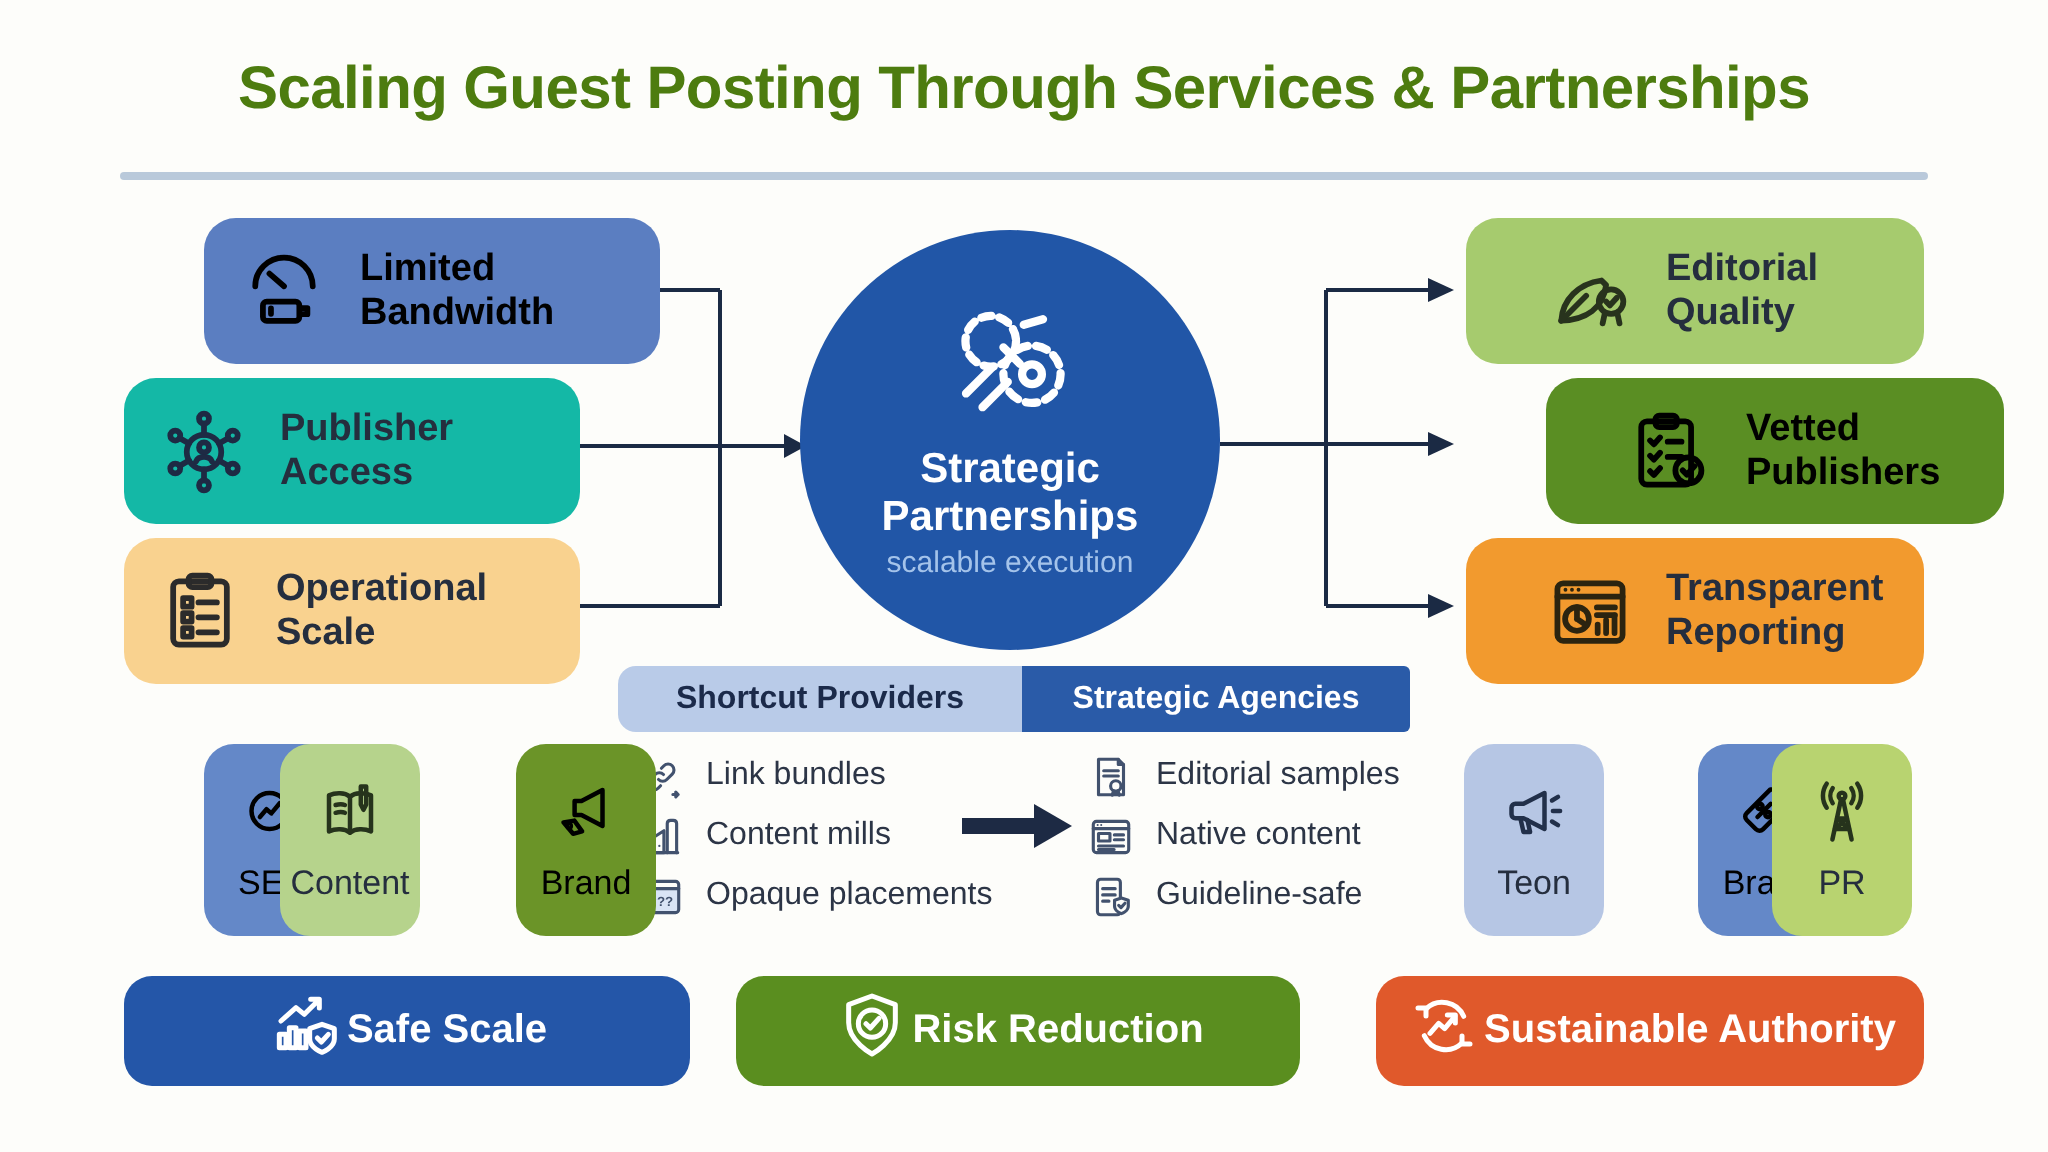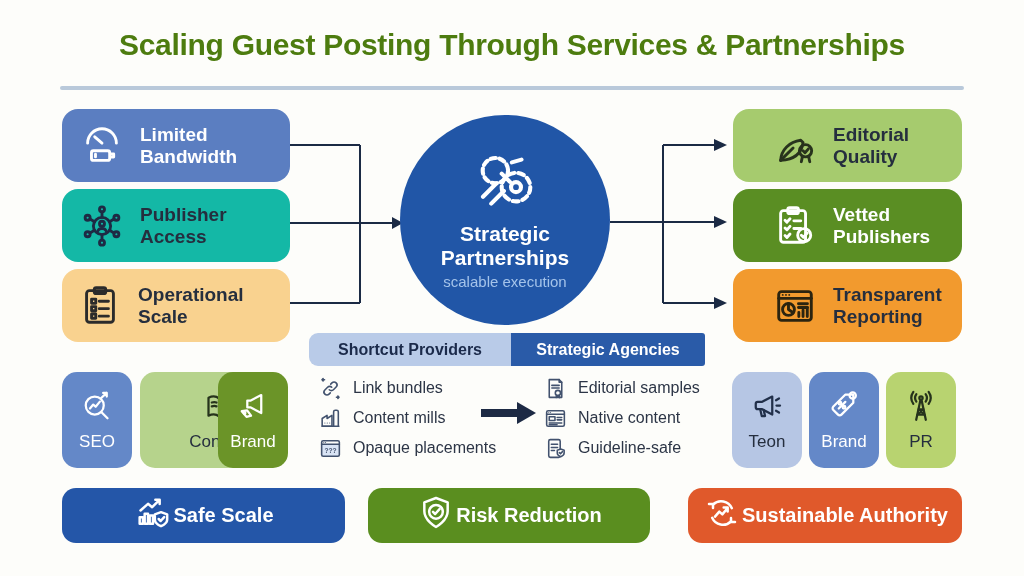--- a/index.html
+++ b/index.html
@@ -15,21 +15,21 @@
   .divider { position:absolute; top:86px; left:60px; width:904px; height:4px; border-radius:2px; }
   .connectors { position:absolute; top:0; left:0; }
 
   .side-box {
     position:absolute; width:228px; height:73px; border-radius:16px;
     display:flex; align-items:center; gap:12px; padding:0 8px 0 14px; box-sizing:border-box;
   }
   .side-box.right { width:229px;padding-left:36px; }
   .side-box .bicon { flex:0 0 52px; display:flex; align-items:center; justify-content:center; }
   .side-box .blabel { font-size:19px; font-weight:bold; line-height:1.12; }
-  .text-light { color:#ffffff; }
+  .text-light { color:#000000;margin-left:40px; }
   .text-dark { color:#252e3e; }
 
   .hub {
     position:absolute; left:400px; top:115px; width:210px; height:210px; border-radius:50%;
     display:flex; flex-direction:column; align-items:center; justify-content:center;
   }
   .hub .hicon { margin-bottom:2px; }
   .hub .htitle { color:#ffffff; font-size:21px; font-weight:bold; text-align:center; line-height:1.12; width:160px; }
   .hub .hsub { color:#a4c3ea; font-size:15px; margin-top:3px; }
 
@@ -273,21 +273,21 @@
     <span class="ticon">
       <svg class="glyph" width="36" height="36" viewBox="0 0 24 24">
         <circle cx="10.5" cy="11" r="6"></circle>
         <path d="M15 15.5 L19 19.5"></path>
         <path d="M7.3 13 l2.2-2.6 1.6 1.4 2.8-3.4"></path>
         <path d="M14.8 6 L18.5 2.6 M18.5 2.6 h-2.4 M18.5 2.6 v2.4"></path>
       </svg>
     </span>
     <span class="tlabel">SEO</span>
   </div>
-  <div class="tag text-dark" style="left: 140px; background-color: rgb(182, 211, 140); padding-left: 44px;">
+  <div class="tag text-dark" style="left: 140px; background-color: rgb(182, 211, 140);">
     <span class="ticon" style="color:#26331c;">
       <svg class="glyph" width="36" height="36" viewBox="0 0 24 24">
         <path d="M12 6.2 C10.2 4.8 7.2 4.8 5 5.8 V17.8 C7.2 16.8 10.2 16.8 12 18.2 C13.8 16.8 16.8 16.8 19 17.8 V5.8 C16.8 4.8 13.8 4.8 12 6.2 Z"></path>
         <path d="M12 6.2 V18.2"></path>
         <path d="M7.2 9 c1.3-0.4 2.2-0.4 3.1 0 M7.2 11.6 c1.3-0.4 2.2-0.4 3.1 0"></path>
         <path d="M15.6 2.8 h1.8 v6 l-0.9 1.8 -0.9-1.8 Z"></path>
       </svg>
     </span>
     <span class="tlabel">Content</span>
   </div>

